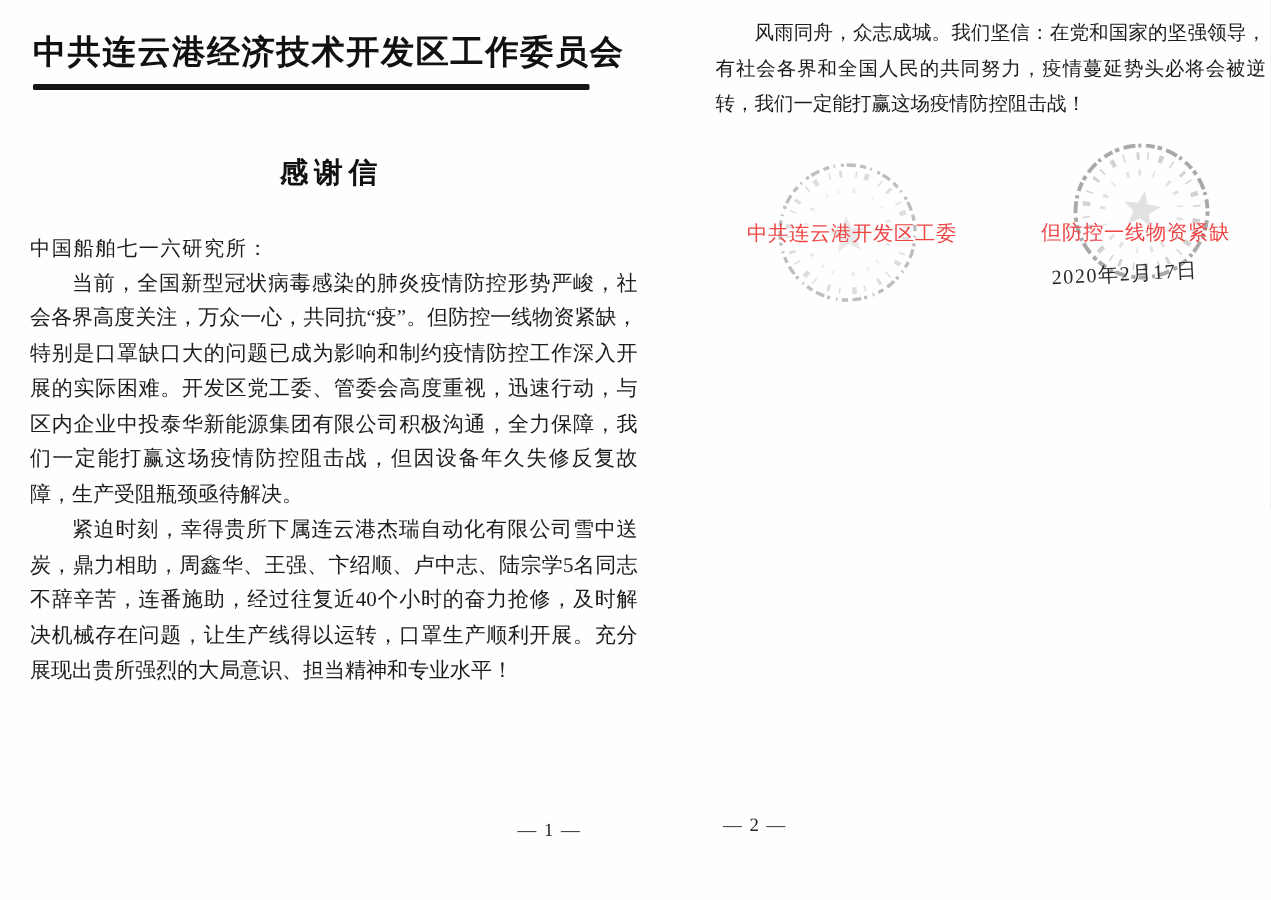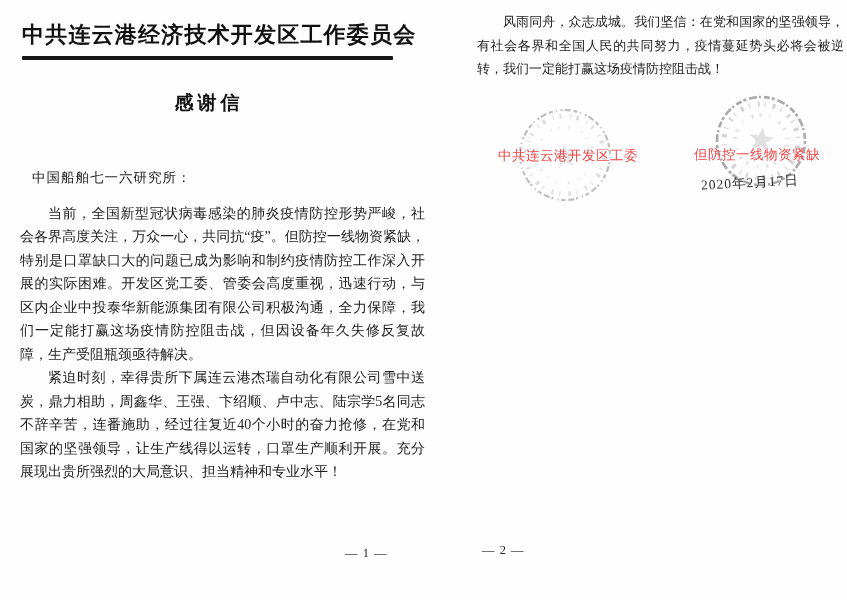--- a/index.html
+++ b/index.html
@@ -18,28 +18,28 @@
     position:absolute;left:22px;top:20px;width:380px;
     margin:0;font-size:22px;font-weight:bold;letter-spacing:1.2px;
     color:#111;white-space:nowrap;
   }
   .rule{
     position:absolute;left:22px;top:56px;width:371px;height:4px;
     background:#161616;border-radius:1px;
   }
   .title{
     position:absolute;left:20px;top:90px;width:378px;
-    margin:0;text-align:center;
+    margin:12px;text-align:center;
     font-size:19px;font-weight:bold;letter-spacing:4px;color:#111;
   }
   .body1{
     position:absolute;left:20px;top:154px;width:405px;
     font-size:14px;line-height:23.5px;text-align:justify;
   }
-  .salutation{margin:12px;font-size:13.5px;letter-spacing:1px;}
+  .salutation{margin:0;font-size:13.5px;letter-spacing:1px;}
   .para{margin:0;text-indent:2em;}
   
   .body2{
     position:absolute;left:477px;top:11px;width:367px;
     font-size:13px;line-height:23.5px;text-align:justify;font-family:Liberation Mono, monospace;
   }
   .seal{position:absolute;pointer-events:none;}
   .seal-left{left:517px;top:107px;width:96px;height:96px;transform:rotate(-6deg);}
   .seal-right{left:714px;top:94px;width:94px;height:94px;transform:rotate(9deg);}
   .sig{
@@ -66,21 +66,21 @@
 <div class="scan">
 
   <section class="page">
     <h1 class="letterhead">中共连云港经济技术开发区工作委员会</h1>
     <div class="rule"></div>
     <h2 class="title">感谢信</h2>
 
     <div class="body1">
       <p class="salutation">中国船舶七一六研究所：</p>
       <p class="para">当前，全国新型冠状病毒感染的肺炎疫情防控形势严峻，社会各界高度关注，万众一心，共同抗“疫”。但防控一线物资紧缺，特别是口罩缺口大的问题已成为影响和制约疫情防控工作深入开展的实际困难。开发区党工委、管委会高度重视，迅速行动，与区内企业中投泰华新能源集团有限公司积极沟通，全力保障，我们一定能打赢这场疫情防控阻击战，但因设备年久失修反复故障，生产受阻瓶颈亟待解决。</p>
-      <p class="para">紧迫时刻，幸得贵所下属连云港杰瑞自动化有限公司雪中送炭，鼎力相助，周鑫华、王强、卞绍顺、卢中志、陆宗学5名同志不辞辛苦，连番施助，经过往复近40个小时的奋力抢修，在党和国家的坚强领导，让生产线得以运转，口罩生产顺利开展。充分展现出贵所强烈的大局意识、担当精神和专业水平！</p>
+      <p class="para">紧迫时刻，幸得贵所下属连云港杰瑞自动化有限公司雪中送炭，鼎力相助，周鑫华、王强、卞绍顺、卢中志、陆宗学5名同志不辞辛苦，连番施助，经过往复近40个小时的奋力抢修，及时解决机械存在问题，让生产线得以运转，口罩生产顺利开展。充分展现出贵所强烈的大局意识、担当精神和专业水平！</p>
     </div>
 
     <div class="pagenum pn1">— 1 —</div>
   </section>
 
   <section class="page">
     <div class="body2">
       <p class="para">风雨同舟，众志成城。我们坚信：在党和国家的坚强领导，有社会各界和全国人民的共同努力，疫情蔓延势头必将会被逆转，我们一定能打赢这场疫情防控阻击战！</p>
     </div>
 

